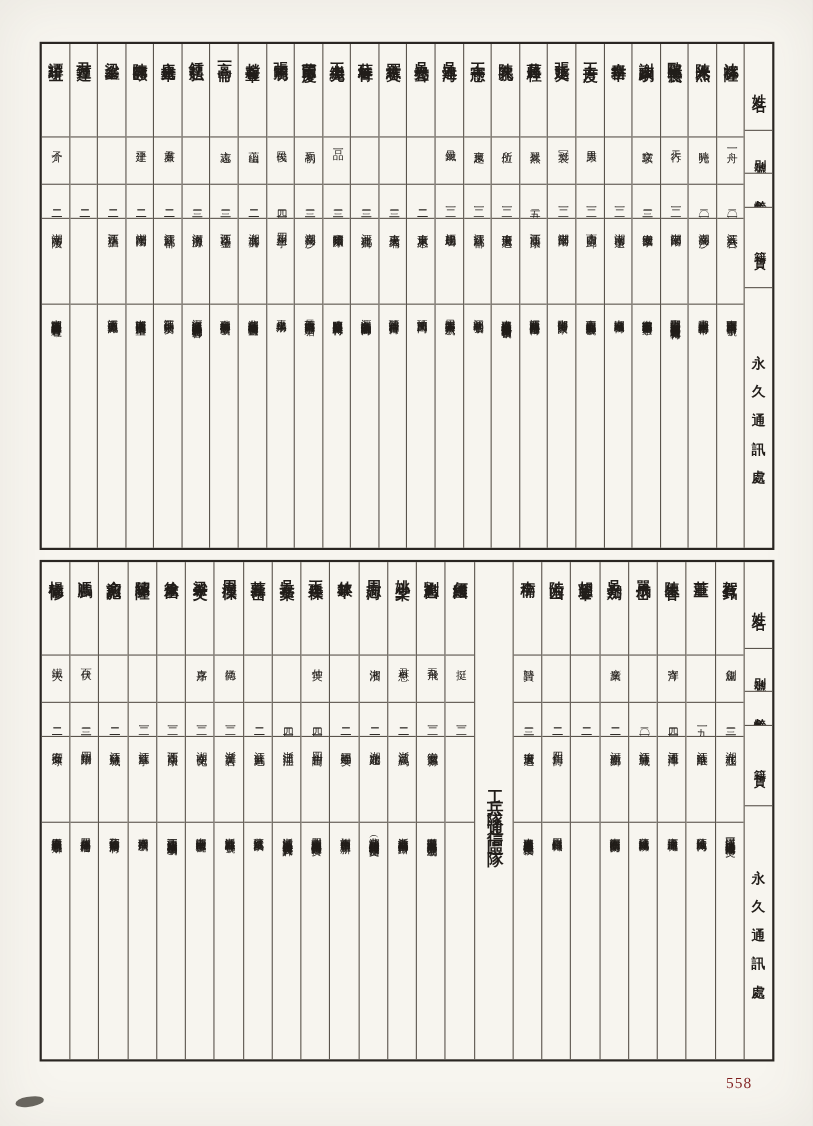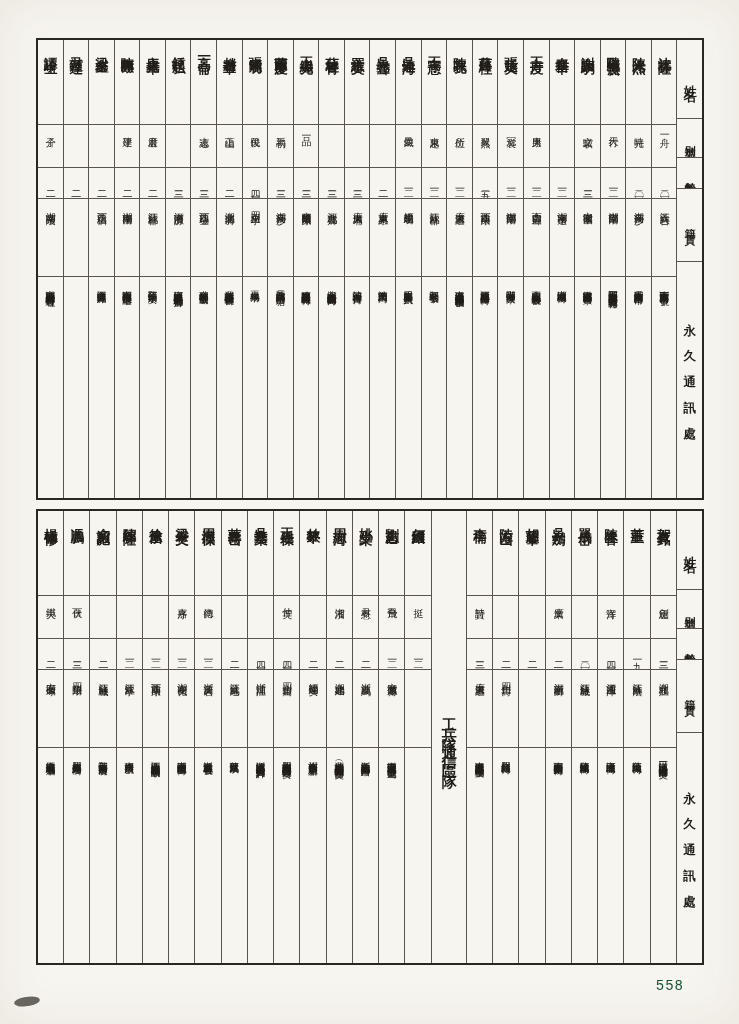--- a/index.html
+++ b/index.html
@@ -43,22 +43,22 @@
   .addr{flex:1 1 0;font-size:9.5px;line-height:12px;letter-spacing:.5px;justify-content:flex-start;padding-top:6px;padding-bottom:4px;}
   .header-col .cell{justify-content:center;font-weight:700;padding-top:0;}
   .header-col .name{font-size:13px;letter-spacing:4px;}
   .header-col .alias,.header-col .age{font-size:11px;}
   .header-col .native{font-size:11px;letter-spacing:6px;}
   .header-col .addr{font-size:12.5px;letter-spacing:26px;}
   .divider{flex:1.35 1 0;}
   .divider .cell{flex:1 1 0;height:auto;border-bottom:none;font-size:15px;font-weight:700;justify-content:center;letter-spacing:9px;}
   .pageno{
     position:absolute;right:55px;bottom:30px;
-    font-size:14px;color:#14532d;letter-spacing:1px;
-    font-family:Liberation Mono, monospace;
+    font-size:14px;color:#7f1d1d;letter-spacing:1px;
+    font-family:Liberation Serif, serif;
     margin-left:38px;
   }
   .smudge{
     position:absolute;left:14px;bottom:18px;width:26px;height:9px;
     background:#3a352f;border-radius:50%/60%;opacity:.75;transform:rotate(-8deg);
   }
 </style>
 </head>
 <body>
 

